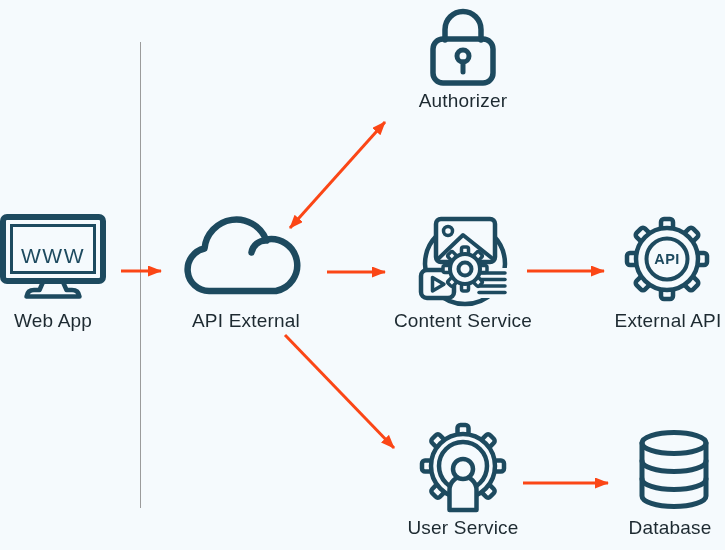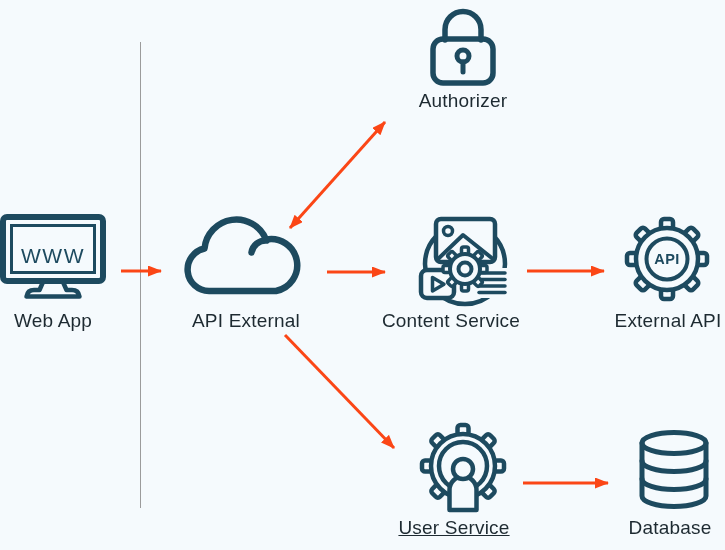--- a/index.html
+++ b/index.html
@@ -100,21 +100,21 @@
         <rect x="-3.5" y="-22" width="7" height="9" rx="2" transform="rotate(135)"></rect>
         <rect x="-3.5" y="-22" width="7" height="9" rx="2" transform="rotate(180)"></rect>
         <rect x="-3.5" y="-22" width="7" height="9" rx="2" transform="rotate(225)"></rect>
         <rect x="-3.5" y="-22" width="7" height="9" rx="2" transform="rotate(270)"></rect>
         <rect x="-3.5" y="-22" width="7" height="9" rx="2" transform="rotate(315)"></rect>
       </g>
       <circle class="st-mask" r="15" stroke-width="4"></circle>
       <circle class="st" r="6.5" stroke-width="4"></circle>
     </g>
   </svg>
-  <div class="node-label" style="left:366px; top:310px; width:170px;">Content Service</div>
+  <div class="node-label" style="left:378px; top:310px; width:170px;">Content Service</div>
 
   <svg class="icon abs" style="left:621px; top:216px;" width="92" height="86" viewBox="0 0 92 86">
     <g transform="translate(46,43)">
       <g class="st-mask" stroke-width="4.5">
         <rect x="-6" y="-40" width="12" height="11" rx="3"></rect>
         <rect x="-6" y="-40" width="12" height="11" rx="3" transform="rotate(45)"></rect>
         <rect x="-6" y="-40" width="12" height="11" rx="3" transform="rotate(90)"></rect>
         <rect x="-6" y="-40" width="12" height="11" rx="3" transform="rotate(135)"></rect>
         <rect x="-6" y="-40" width="12" height="11" rx="3" transform="rotate(180)"></rect>
         <rect x="-6" y="-40" width="12" height="11" rx="3" transform="rotate(225)"></rect>
@@ -139,21 +139,21 @@
         <rect x="-5.5" y="-41" width="11" height="10" rx="3" transform="rotate(225)"></rect>
         <rect x="-5.5" y="-41" width="11" height="10" rx="3" transform="rotate(270)"></rect>
         <rect x="-5.5" y="-41" width="11" height="10" rx="3" transform="rotate(315)"></rect>
       </g>
       <circle class="st-mask" r="32" stroke-width="4.5"></circle>
       <circle class="st" r="24" stroke-width="4.5"></circle>
       <path class="st-mask rnd" stroke-width="4.5" d="M-13.5 44 V24 A13.5 13.5 0 0 1 13.5 24 V44 Z"></path>
       <circle class="st-mask" cx="0" cy="3" r="10" stroke-width="4.5"></circle>
     </g>
   </svg>
-  <div class="node-label" style="left:374px; top:517px; width:160px;text-decoration:underline;">User Service</div>
+  <div class="node-label" style="left:383px; top:517px; width:160px;">User Service</div>
 
   <svg class="icon abs" style="left:636px; top:430px;" width="76" height="82" viewBox="0 0 76 82">
     <path class="st rnd" stroke-width="5" d="M6 13 V66 A32 10.5 0 0 0 70 66 V13"></path>
     <ellipse class="st" cx="38" cy="13" rx="32" ry="10.5" stroke-width="5"></ellipse>
     <path class="st rnd" stroke-width="5" d="M6 31 A32 10.5 0 0 0 70 31"></path>
     <path class="st rnd" stroke-width="5" d="M6 49 A32 10.5 0 0 0 70 49"></path>
   </svg>
   <div class="node-label" style="left:600px; top:517px; width:140px;">Database</div>
 
 </div>

